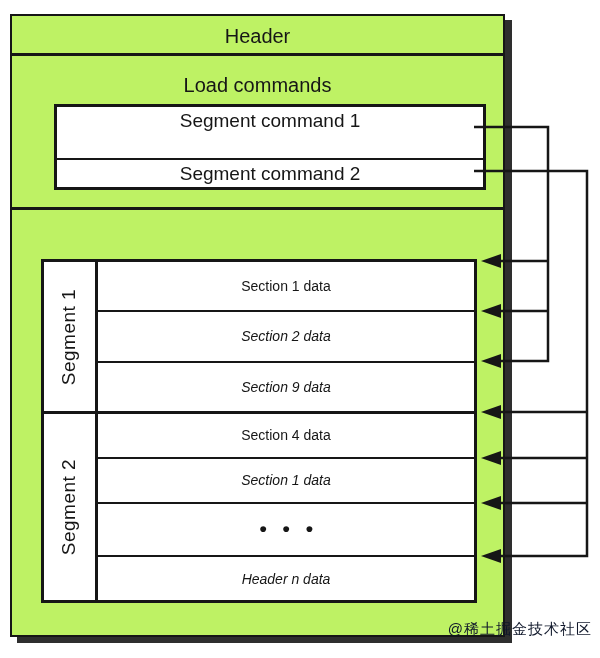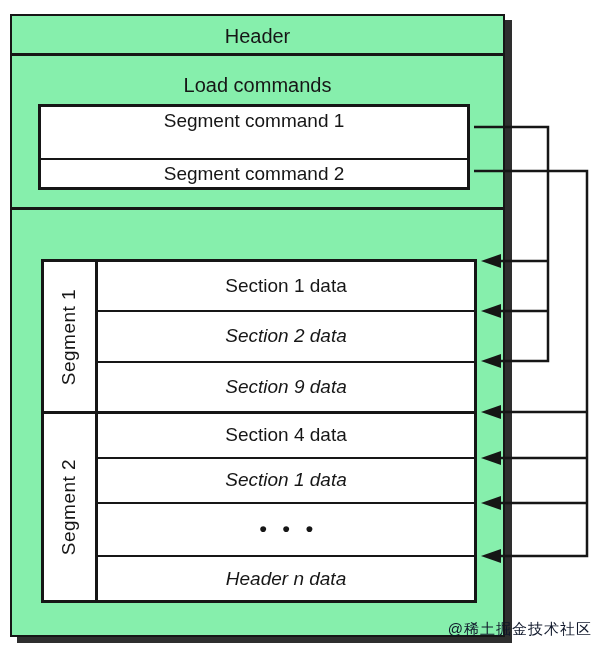--- a/index.html
+++ b/index.html
@@ -2,44 +2,44 @@
 <html><head>
 <meta charset="utf-8">
 <style>
   html,body{margin:0;padding:0;}
   body{
     width:600px;height:658px;position:relative;background:#ffffff;
     font-family:"Liberation Sans", sans-serif;color:#161616;overflow:hidden;
   }
   .main-box{
     position:absolute;left:10px;top:14px;width:491px;height:619px;
-    background:#86efac;border:2px solid #161616;
+    background:#bef264;border:2px solid #161616;
     box-shadow:7px 6px 0 #2e2e2e;
   }
   .center-line{position:absolute;left:0;width:491px;text-align:center;height:28px;line-height:28px;font-size:20px;}
   .hdiv{position:absolute;left:0;width:491px;height:3px;background:#161616;}
   .command-box{
-    position:absolute;left:26px;top:88px;width:426px;height:80px;
+    position:absolute;left:42px;top:88px;width:426px;height:80px;
     background:#ffffff;border:3px solid #161616;
     display:flex;flex-direction:column;
   }
   .cmd-row{flex:1;display:flex;align-items:center;justify-content:center;font-size:19px;}
   .cmd-row + .cmd-row{border-top:2.5px solid #161616;margin-top:24px;}
   .data-box{
     position:absolute;left:29px;top:243px;width:430px;height:338px;
     background:#ffffff;border:3px solid #161616;
     display:flex;flex-direction:column;
   }
   .segment-block{display:flex;min-height:0;}
   .segment-block.first{height:149px;border-bottom:3px solid #161616;}
   .segment-block.second{flex:1;}
   .label-cell{width:51px;border-right:3px solid #161616;display:flex;align-items:center;justify-content:center;}
   .v-label{transform:rotate(-90deg);white-space:nowrap;font-size:19px;letter-spacing:0.5px;}
   .sections{flex:1;display:flex;flex-direction:column;}
-  .sec-row{flex:1;display:flex;align-items:center;justify-content:center;font-size:19px;}
+  .sec-row{flex:1;display:flex;align-items:center;justify-content:center;font-size:14px;}
   .sec-row + .sec-row{border-top:2.5px solid #161616;font-style:italic;}
   .sec-row.dots{font-weight:bold;font-size:21px;letter-spacing:5px;flex:1.2;padding-left:5px;}
   .connector-overlay{position:absolute;left:0;top:0;width:600px;height:658px;z-index:5;pointer-events:none;}
   .watermark{
     position:absolute;right:8px;top:620px;z-index:6;
     font-size:15px;color:#0f172a;letter-spacing:1px;white-space:nowrap;
   }
 </style>
 </head>
 <body>

